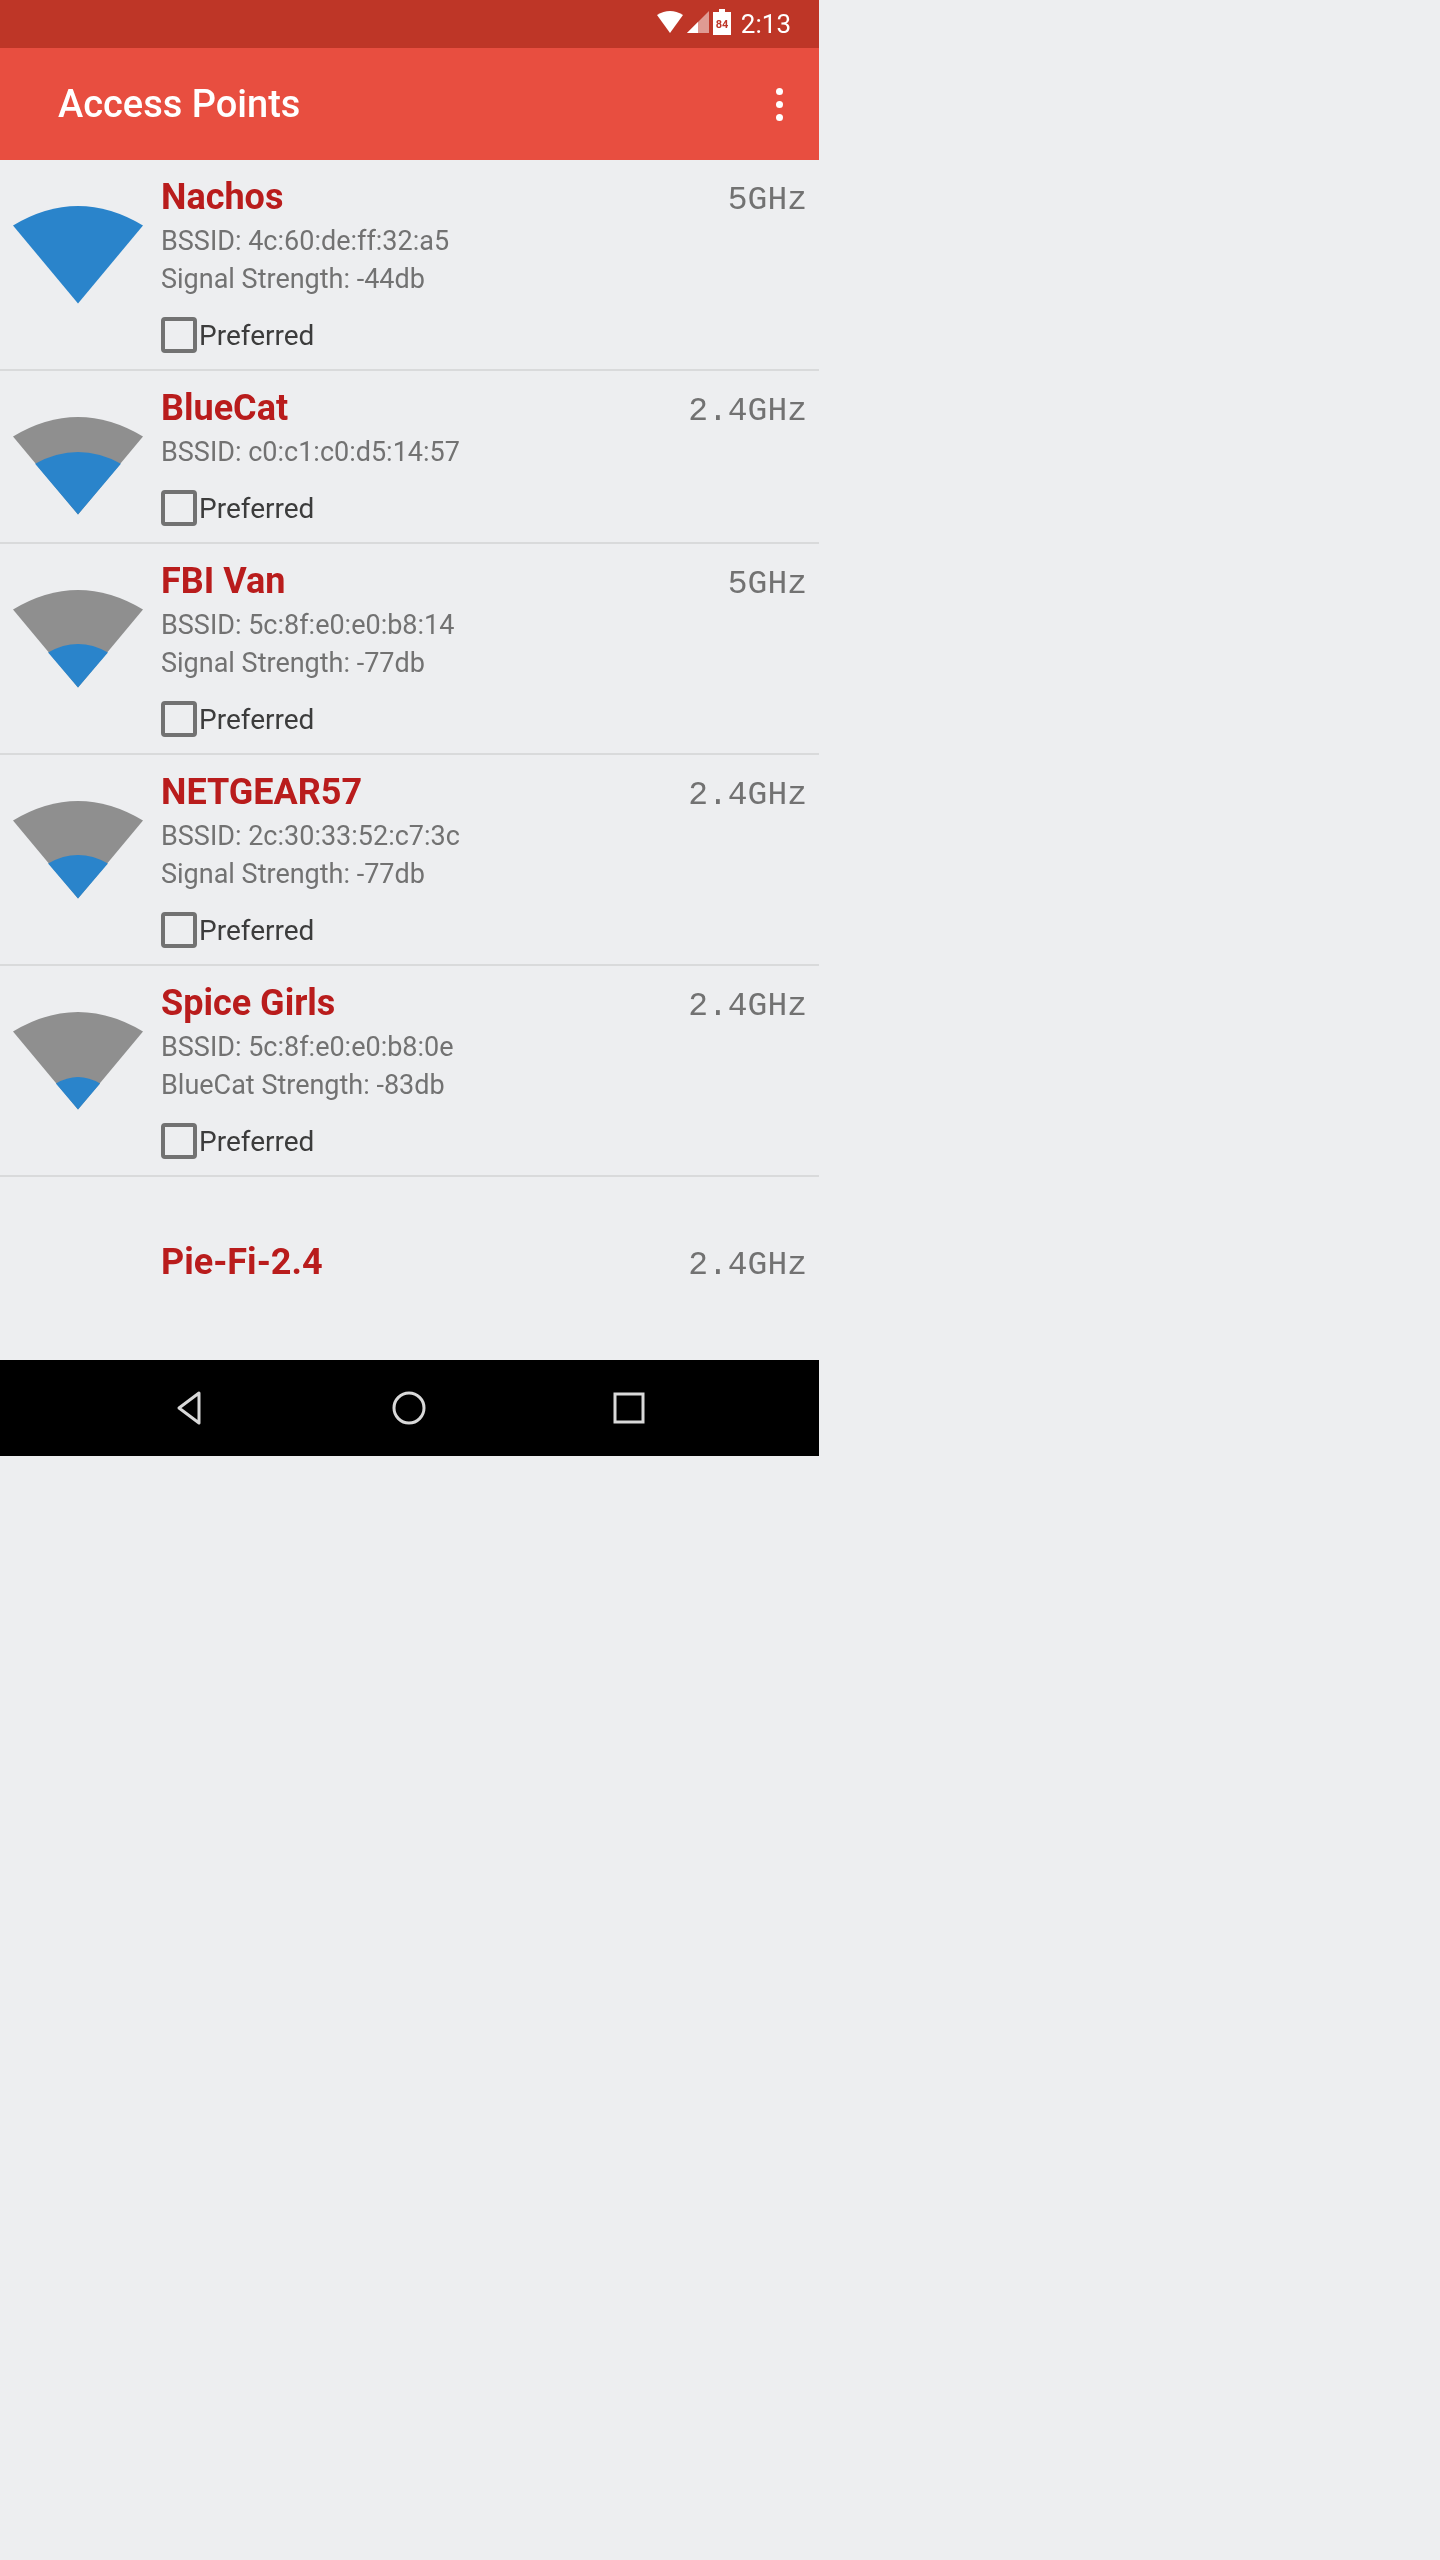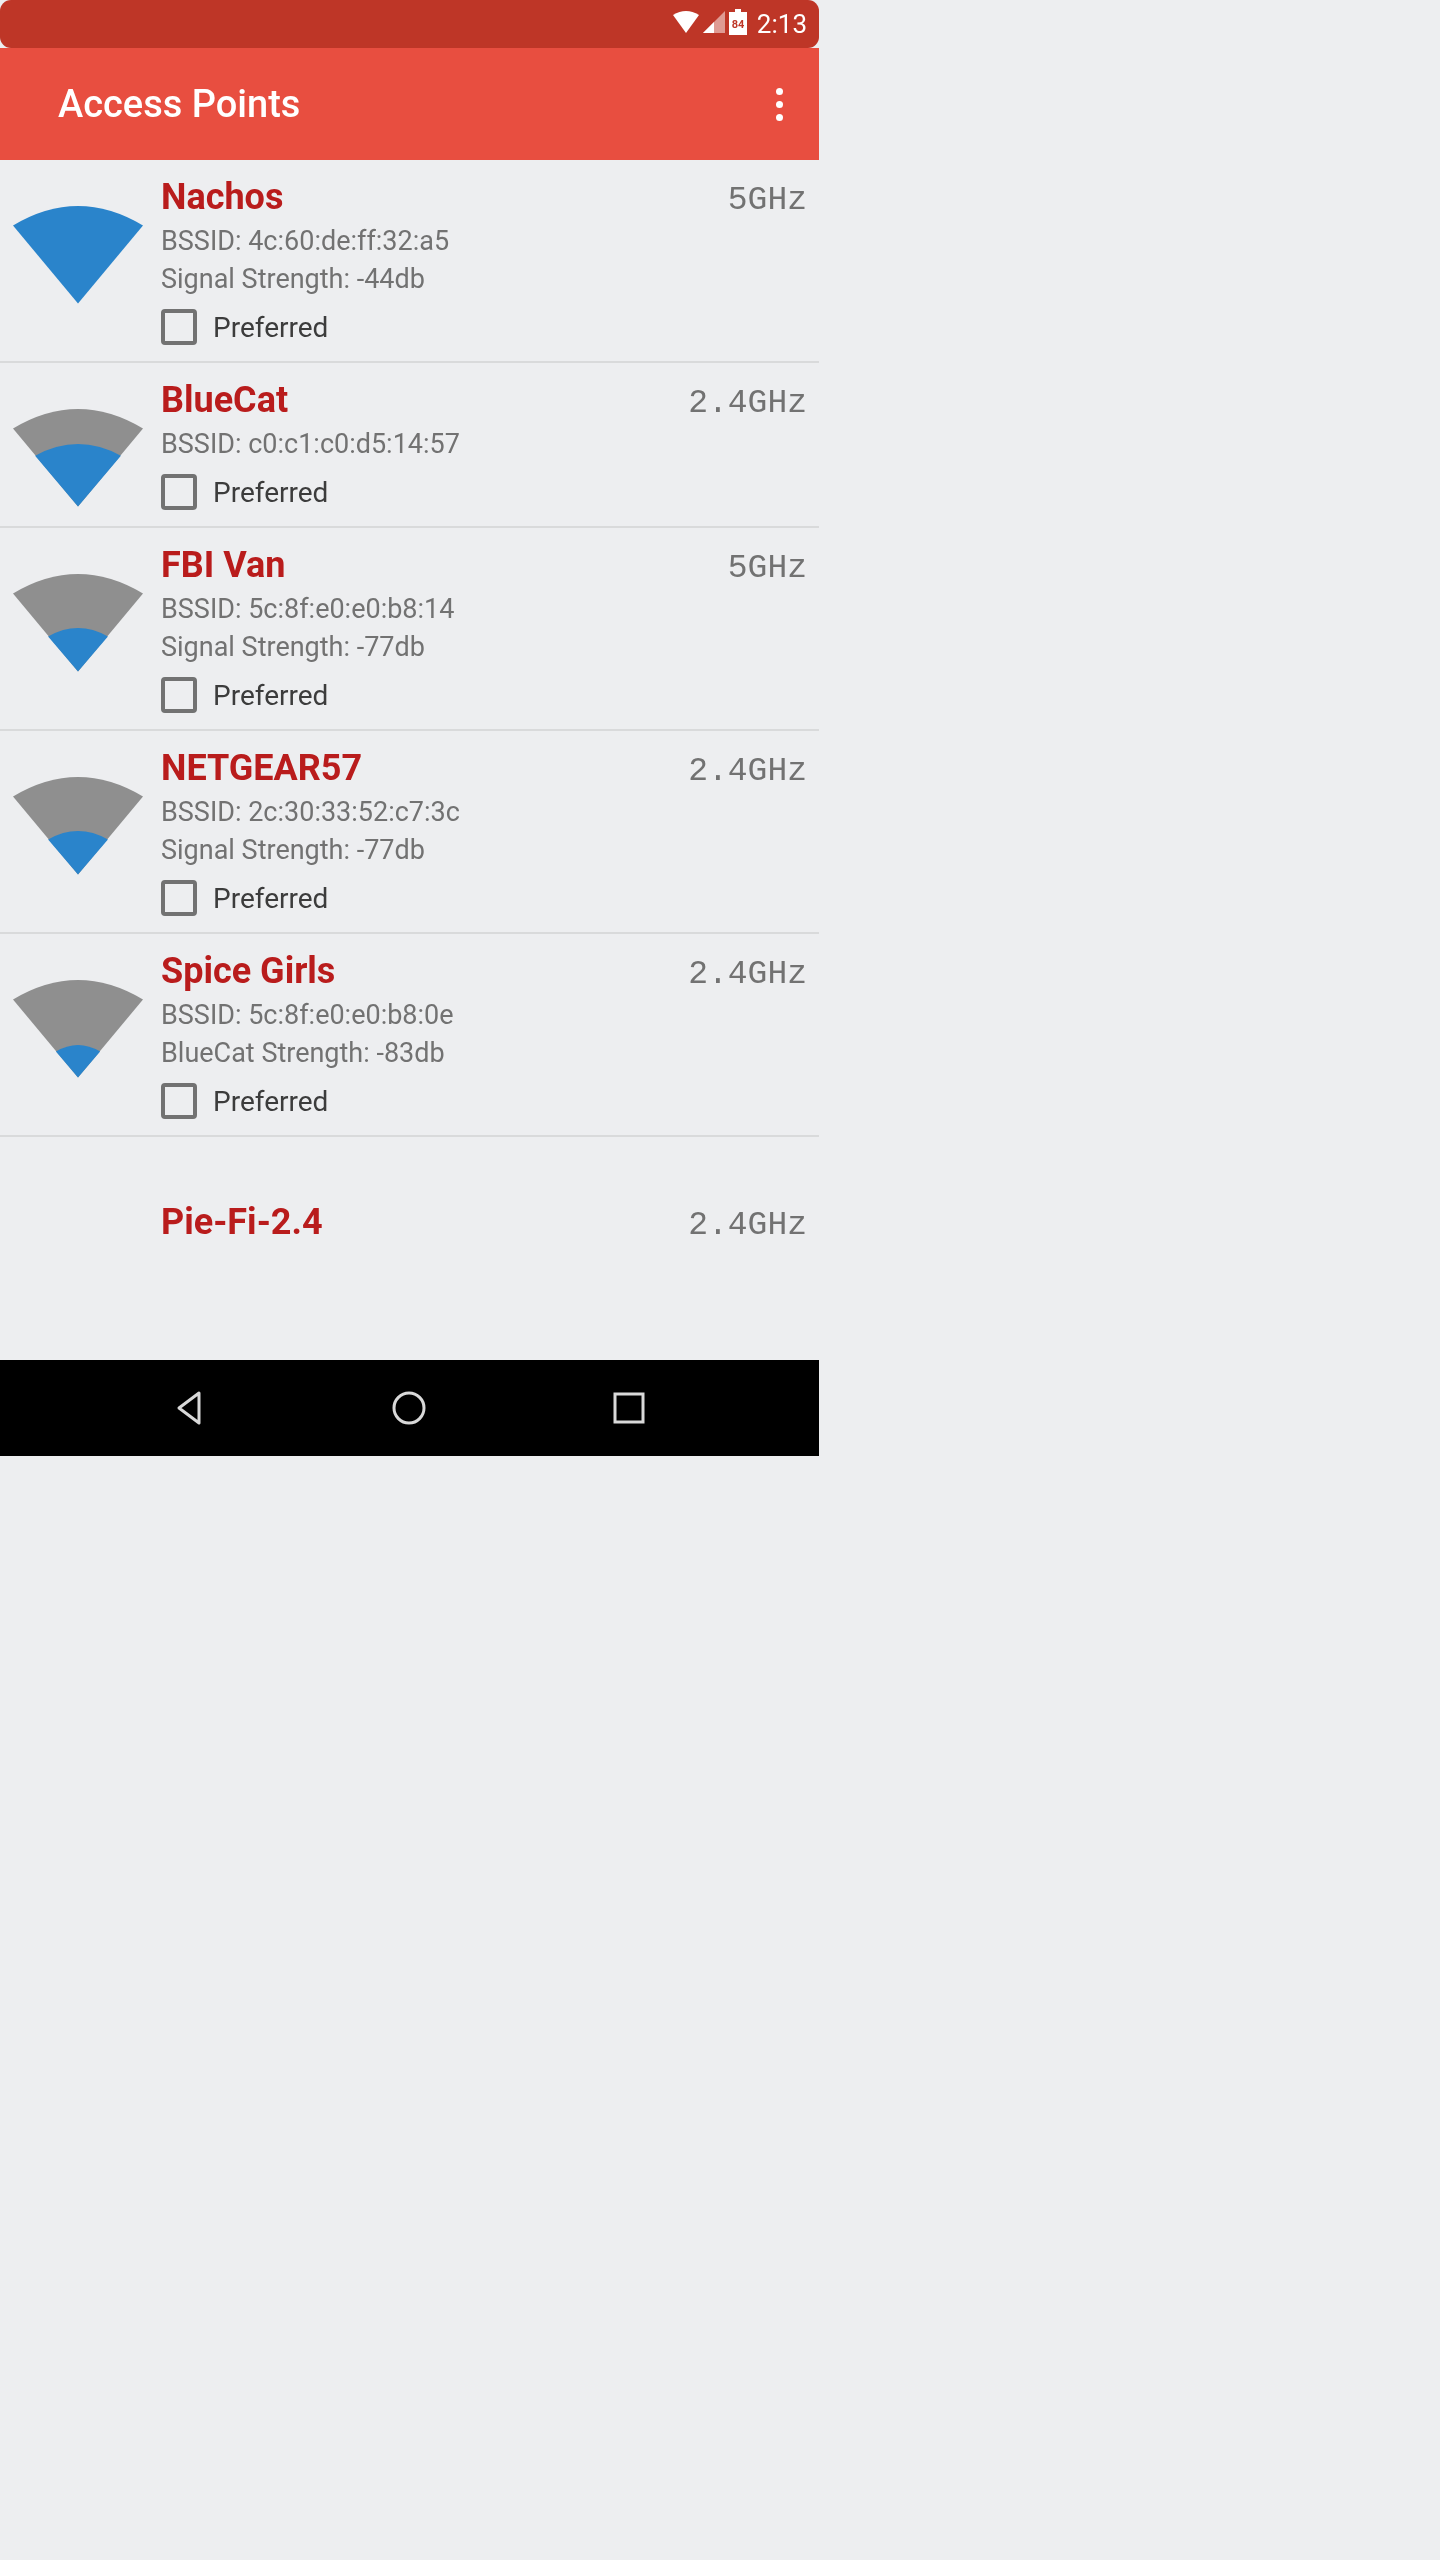--- a/index.html
+++ b/index.html
@@ -15,23 +15,22 @@
       display: flex;
       flex-direction: column;
       overflow: hidden;
     }
     .status-bar {
       height: 48px;
       background: #be3627;
       display: flex;
       align-items: center;
       justify-content: flex-end;
-      padding-right: 12px;
+      padding-right: 28px;
       gap: 8px;
-      border-radius: 11px;
     }
     .status-icons {
       display: flex;
       align-items: center;
       gap: 4px;
     }
     .status-time {
       color: #ffffff;
       font-size: 26px;
       font-weight: 400;
@@ -113,22 +112,22 @@
       font-family: Liberation Mono, monospace;
     }
     .ap-detail {
       font-size: 27px;
       color: #727272;
       margin-top: 6px;
     }
     .ap-preferred {
       display: flex;
       align-items: center;
-      gap: 16px;
-      margin-top: 14px;
+      gap: 2px;
+      margin-top: 22px;
     }
     .checkbox {
       width: 36px;
       height: 36px;
       border: 4px solid #727272;
       border-radius: 4px;
       cursor: pointer;
     }
     .preferred-label {
       font-size: 28px;

